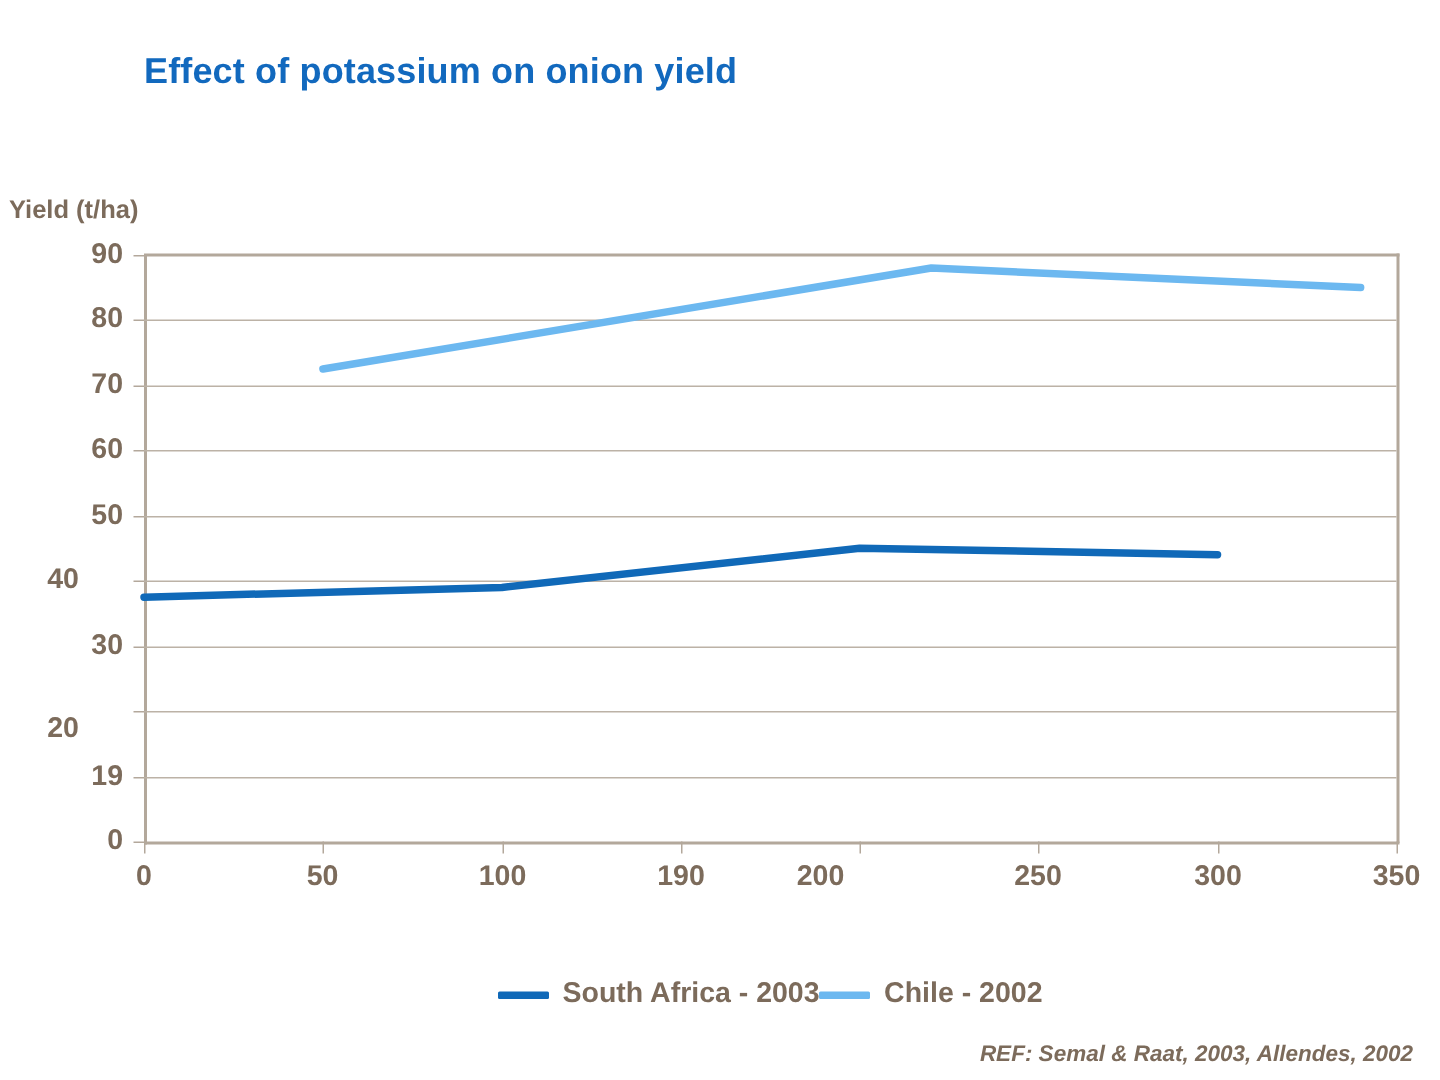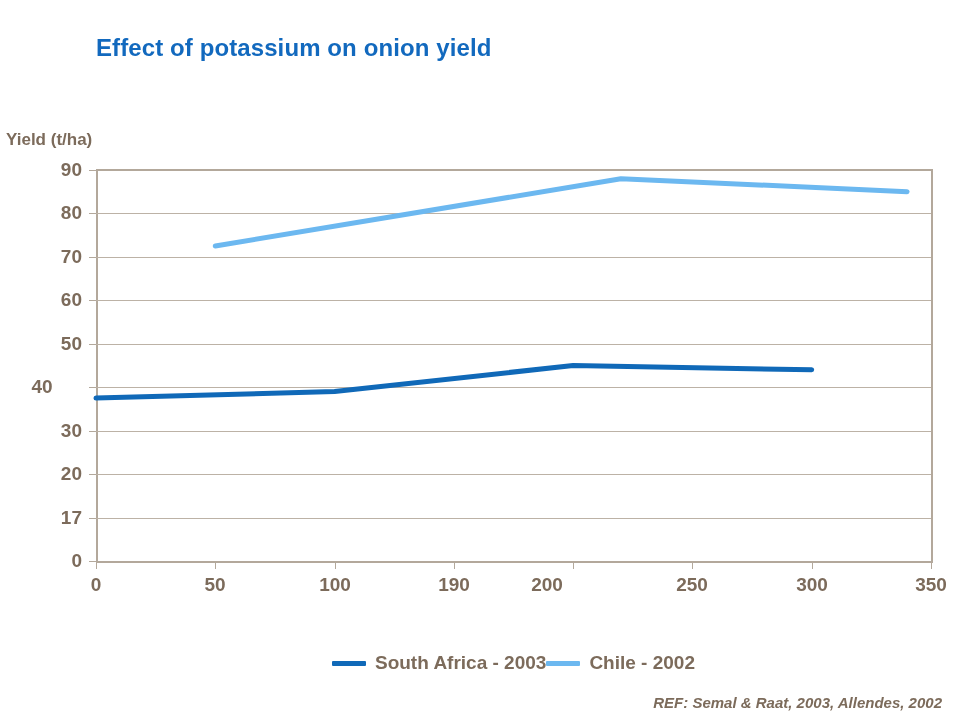--- a/index.html
+++ b/index.html
@@ -190,23 +190,23 @@
       <div class="gridline" style="top: 387px;"></div>
       <div class="gridline" style="top: 344px;"></div>
       <div class="gridline" style="top: 300px;"></div>
       <div class="gridline" style="top: 257px;"></div>
       <div class="gridline" style="top: 213px;"></div>
     </div>
   <div id="y-ticks-layer">
       <div class="y-tick-mark" style="top: 561px;"></div>
       <div class="y-tick-label" style="top: 551px;">0</div>
       <div class="y-tick-mark" style="top: 518px;"></div>
-      <div class="y-tick-label" style="top: 508px;">17</div>
+      <div class="y-tick-label" style="top: 508px;">19</div>
       <div class="y-tick-mark" style="top: 474px;"></div>
-      <div class="y-tick-label" style="top: 464px;">20</div>
+      <div class="y-tick-label" style="top: 476px; text-align: center;">20</div>
       <div class="y-tick-mark" style="top: 431px;"></div>
       <div class="y-tick-label" style="top: 421px;">30</div>
       <div class="y-tick-mark" style="top: 387px;"></div>
       <div class="y-tick-label" style="top: 377px; text-align: center;">40</div>
       <div class="y-tick-mark" style="top: 344px;"></div>
       <div class="y-tick-label" style="top: 334px;">50</div>
       <div class="y-tick-mark" style="top: 300px;"></div>
       <div class="y-tick-label" style="top: 290px;">60</div>
       <div class="y-tick-mark" style="top: 257px;"></div>
       <div class="y-tick-label" style="top: 247px;">70</div>

